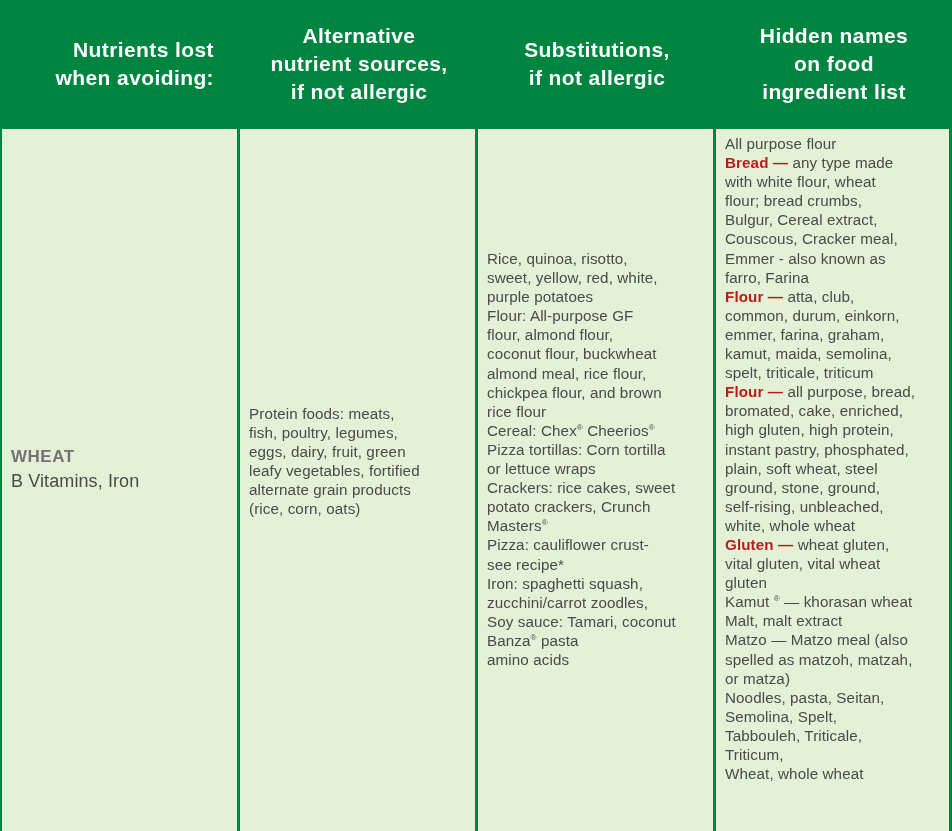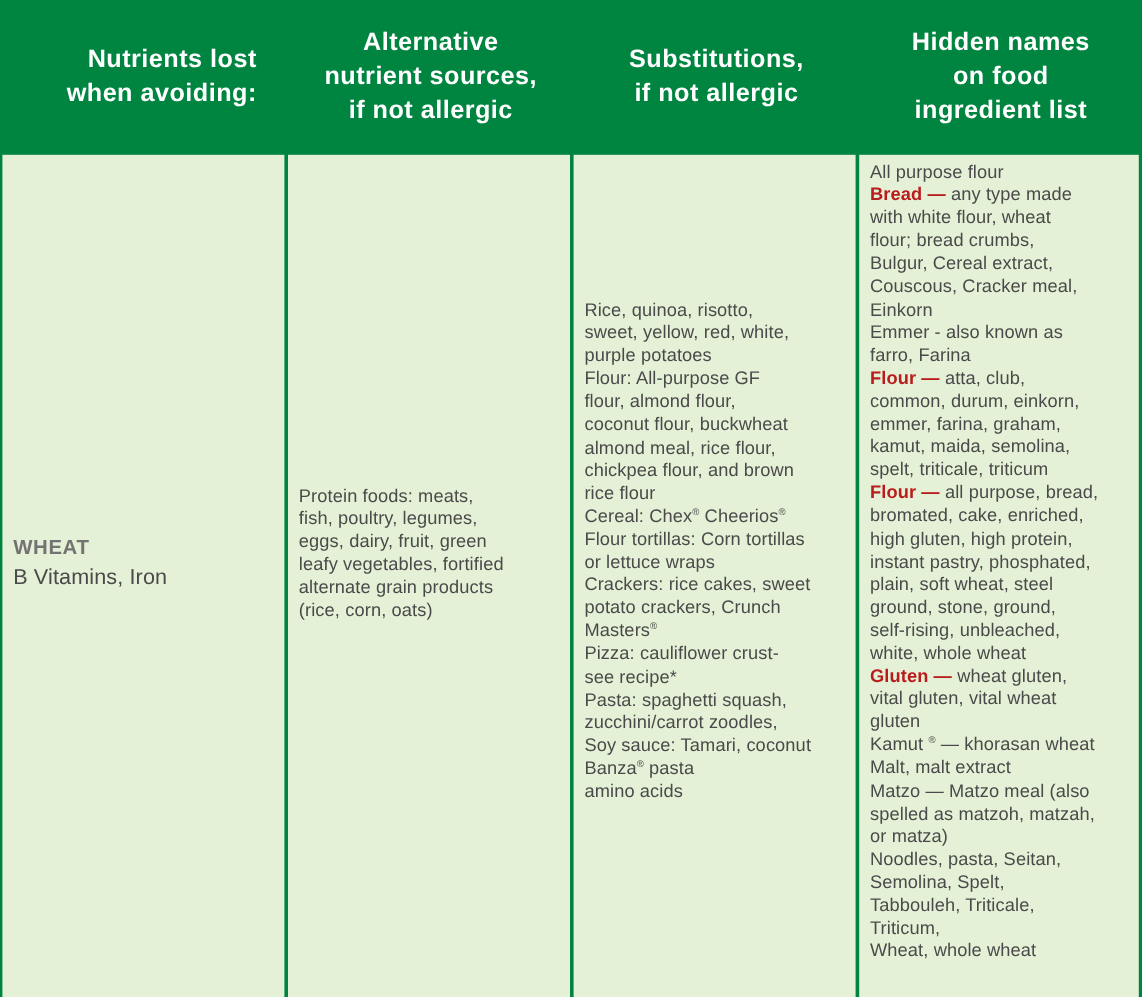--- a/index.html
+++ b/index.html
@@ -151,44 +151,43 @@
         <span class="line"><span>Rice, quinoa, risotto,</span></span>
         <span class="line"><span>sweet, yellow, red, white,</span></span>
         <span class="line"><span>purple potatoes</span></span>
         <span class="line"><span>Flour: All-purpose GF</span></span>
         <span class="line"><span>flour, almond flour,</span></span>
         <span class="line"><span>coconut flour, buckwheat</span></span>
         <span class="line"><span>almond meal, rice flour,</span></span>
         <span class="line"><span>chickpea flour, and brown</span></span>
         <span class="line"><span>rice flour</span></span>
         <span class="line"><span>Cereal: Chex</span><sup class="reg">®</sup><span> Cheerios</span><sup class="reg">®</sup></span>
-        <span class="line"><span>Flour tortillas: Corn tortillas</span></span>
+        <span class="line"><span>Pizza tortillas: Corn tortilla</span></span>
         <span class="line"><span>or lettuce wraps</span></span>
         <span class="line"><span>Crackers: rice cakes, sweet</span></span>
         <span class="line"><span>potato crackers, Crunch</span></span>
         <span class="line"><span>Masters</span><sup class="reg">®</sup></span>
         <span class="line"><span>Pizza: cauliflower crust-</span></span>
         <span class="line"><span>see recipe*</span></span>
-        <span class="line"><span>Pasta: spaghetti squash,</span></span>
+        <span class="line"><span>Iron: spaghetti squash,</span></span>
         <span class="line"><span>zucchini/carrot zoodles,</span></span>
         <span class="line"><span>Soy sauce: Tamari, coconut</span></span>
         <span class="line"><span>Banza</span><sup class="reg">®</sup><span> pasta</span></span>
         <span class="line"><span>amino acids</span></span>
       </div>
   </div>
 
   <div class="body-row c4">
     <div class="cell-content" id="hidden-list">
         <span class="line"><span>All purpose flour</span></span>
         <span class="line"><span class="bold-term">Bread —</span><span> any type made</span></span>
         <span class="line"><span>with white flour, wheat</span></span>
         <span class="line"><span>flour; bread crumbs,</span></span>
         <span class="line"><span>Bulgur, Cereal extract,</span></span>
         <span class="line"><span>Couscous, Cracker meal,</span></span>
-        <span class="line"><span>Einkorn</span></span>
         <span class="line"><span>Emmer - also known as</span></span>
         <span class="line"><span>farro, Farina</span></span>
         <span class="line"><span class="bold-term">Flour —</span><span> atta, club,</span></span>
         <span class="line"><span>common, durum, einkorn,</span></span>
         <span class="line"><span>emmer, farina, graham,</span></span>
         <span class="line"><span>kamut, maida, semolina,</span></span>
         <span class="line"><span>spelt, triticale, triticum</span></span>
         <span class="line"><span class="bold-term">Flour —</span><span> all purpose, bread,</span></span>
         <span class="line"><span>bromated, cake, enriched,</span></span>
         <span class="line"><span>high gluten, high protein,</span></span>

